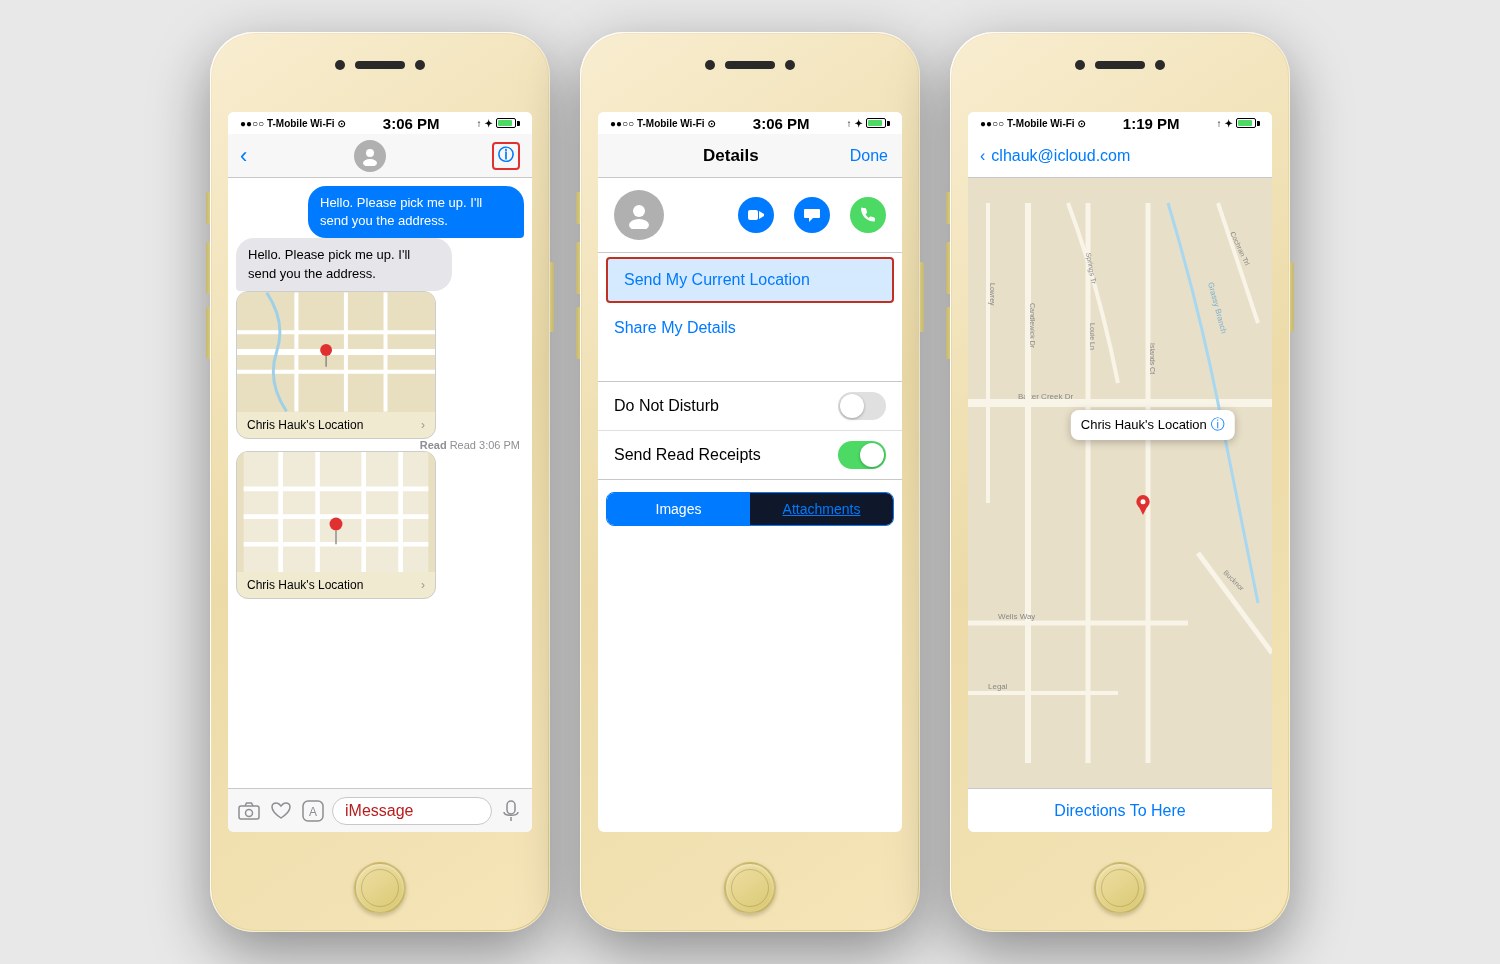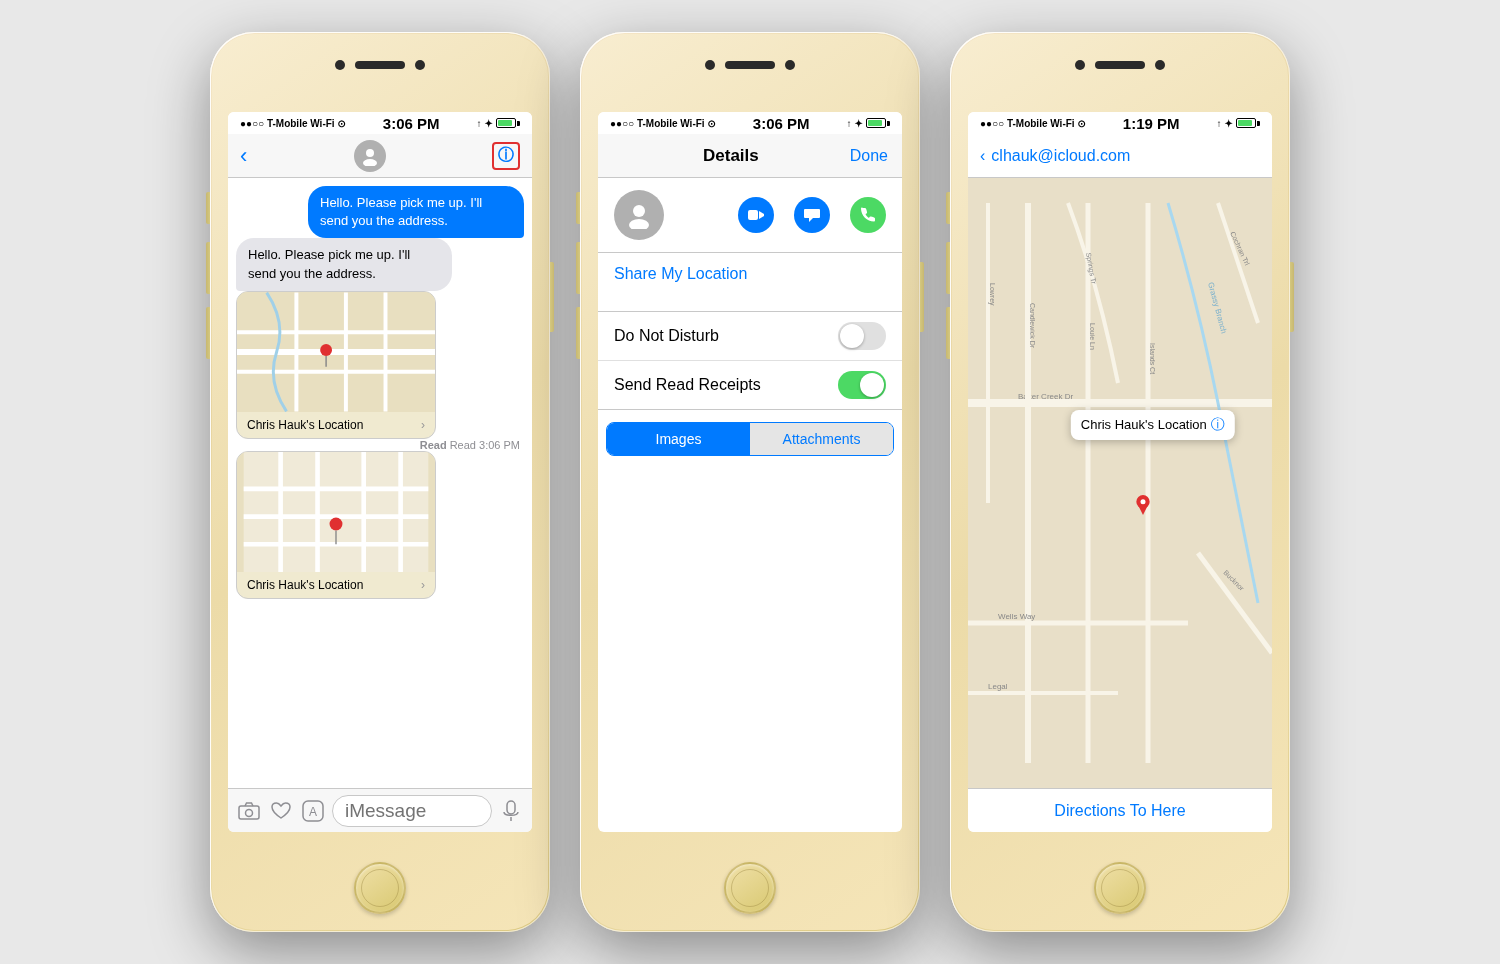--- a/index.html
+++ b/index.html
@@ -412,21 +412,21 @@
       border: 2px solid #c03020;
       border-radius: 4px;
       margin: 4px 8px;
     }
     .location-item.share {
       border-bottom: none;
     }
 
     .settings-section {
       background: #fff;
-      margin-top: 16px;
+      margin-top: 32px;
       border-top: 0.5px solid #c8c8c8;
       border-bottom: 0.5px solid #c8c8c8;
     }
     .settings-row {
       display: flex;
       align-items: center;
       justify-content: space-between;
       padding: 10px 16px;
       font-size: 16px;
       border-bottom: 0.5px solid #e0e0e0;
@@ -471,22 +471,23 @@
       padding: 8px;
       text-align: center;
       font-size: 14px;
       cursor: pointer;
     }
     .seg-btn.active {
       background: #007aff;
       color: #fff;
     }
     .seg-btn.inactive {
-      background: #e5e5e5;
+      background: #0f172a;
       color: #007aff;
+      text-decoration: underline;
     }
 
     
     .map-nav {
       background: rgba(255,255,255,0.9);
       border-bottom: 0.5px solid #c8c8c8;
       display: flex;
       align-items: center;
       padding: 6px 12px;
       height: 44px;
@@ -689,21 +690,21 @@
               <path d="M11 17 C11 17 2 11 2 6 C2 3.5 4 2 6.5 2 C8 2 9.5 3 11 5 C12.5 3 14 2 15.5 2 C18 2 20 3.5 20 6 C20 11 11 17 11 17Z" fill="none" stroke="#8e8e93" stroke-width="1.5"></path>
             </svg>
         </div>
         <div class="toolbar-icon">
           <svg width="22" height="22" viewBox="0 0 22 22">
               <rect x="1" y="1" width="20" height="20" rx="5" fill="none" stroke="#8e8e93" stroke-width="1.5"></rect>
               <text x="11" y="16" text-anchor="middle" fill="#8e8e93" font-size="12">A</text>
             </svg>
         </div>
         <div class="imessage-input">
-          <span style="color:#737373;font-size:19px;">iMessage</span>
+          <span style="color:#b91c1c;font-size:16px;">iMessage</span>
         </div>
         <div class="toolbar-icon">
           <svg width="18" height="22" viewBox="0 0 18 22">
               <rect x="5" y="1" width="8" height="13" rx="4" fill="none" stroke="#8e8e93" stroke-width="1.5"></rect>
               <path d="M2 12 C2 16.4 15.9 16.4 16 12" fill="none" stroke="#8e8e93" stroke-width="1.5"></path>
               <line x1="9" y1="17" x2="9" y2="21" stroke="#8e8e93" stroke-width="1.5"></line>
             </svg>
         </div>
       </div>
     </div>
@@ -765,22 +766,25 @@
           </div>
           <div class="details-action-icon" style="background:#4cd964;">
             <svg width="16" height="16" viewBox="0 0 16 16">
                 <path d="M3 1 L5 1 C5.5 1 6 1.5 6.5 3 L7 5 C7.2 5.8 7 6.2 6.5 6.5 L5.5 7 C6 8 7 10 9 11 L9.5 10 C9.8 9.5 10.2 9.3 11 9.5 L13 10 C14.5 10.5 15 11 15 11.5 L15 13.5 C15 14 14.5 14.5 14 14.5 C7 14.5 1 8.5 1 1.5 C1 1 1.5 0.5 2 0.5Z" fill="white"></path>
               </svg>
           </div>
         </div>
       </div>
 
       <div class="location-section">
+        <div class="location-item highlighted">
+          <span>Send My Current Location</span>
+        </div>
         <div class="location-item share">
-          <span>Share My Location</span>
+          <span>Share My Details</span>
         </div>
       </div>
 
       <div class="settings-section">
         <div class="settings-row">
           <span>Do Not Disturb</span>
           <div class="toggle off">
             <div class="toggle-knob"></div>
           </div>
         </div>

